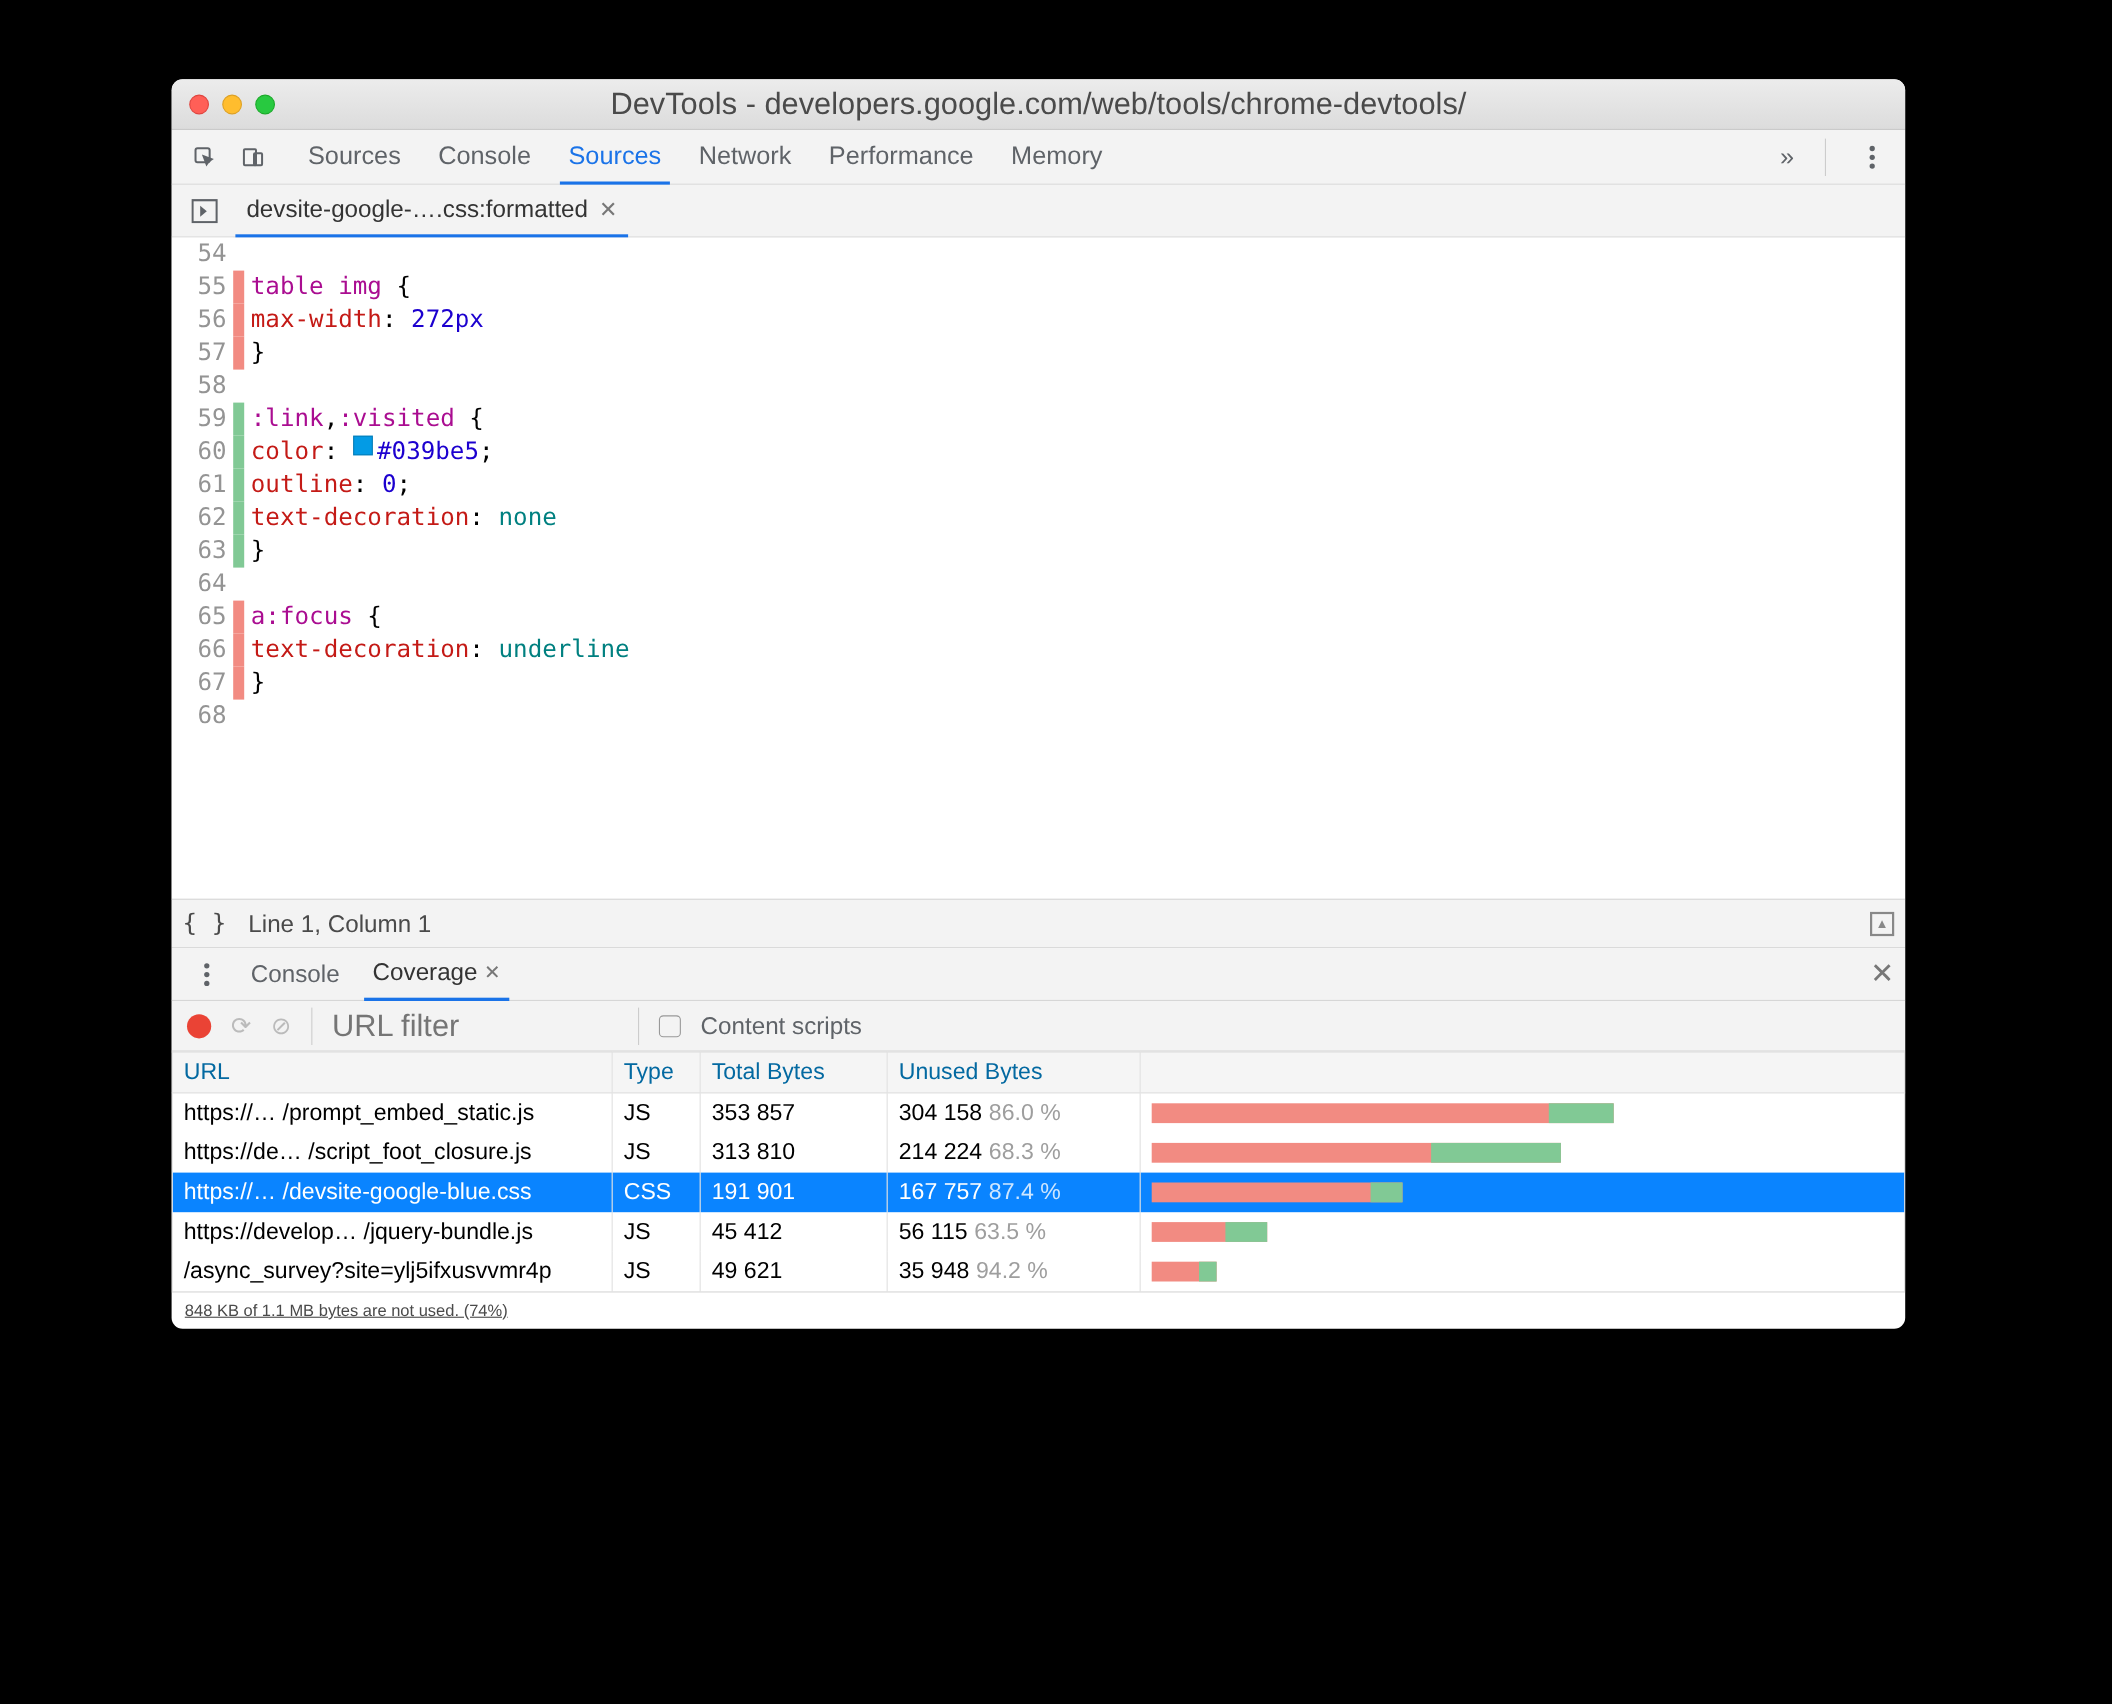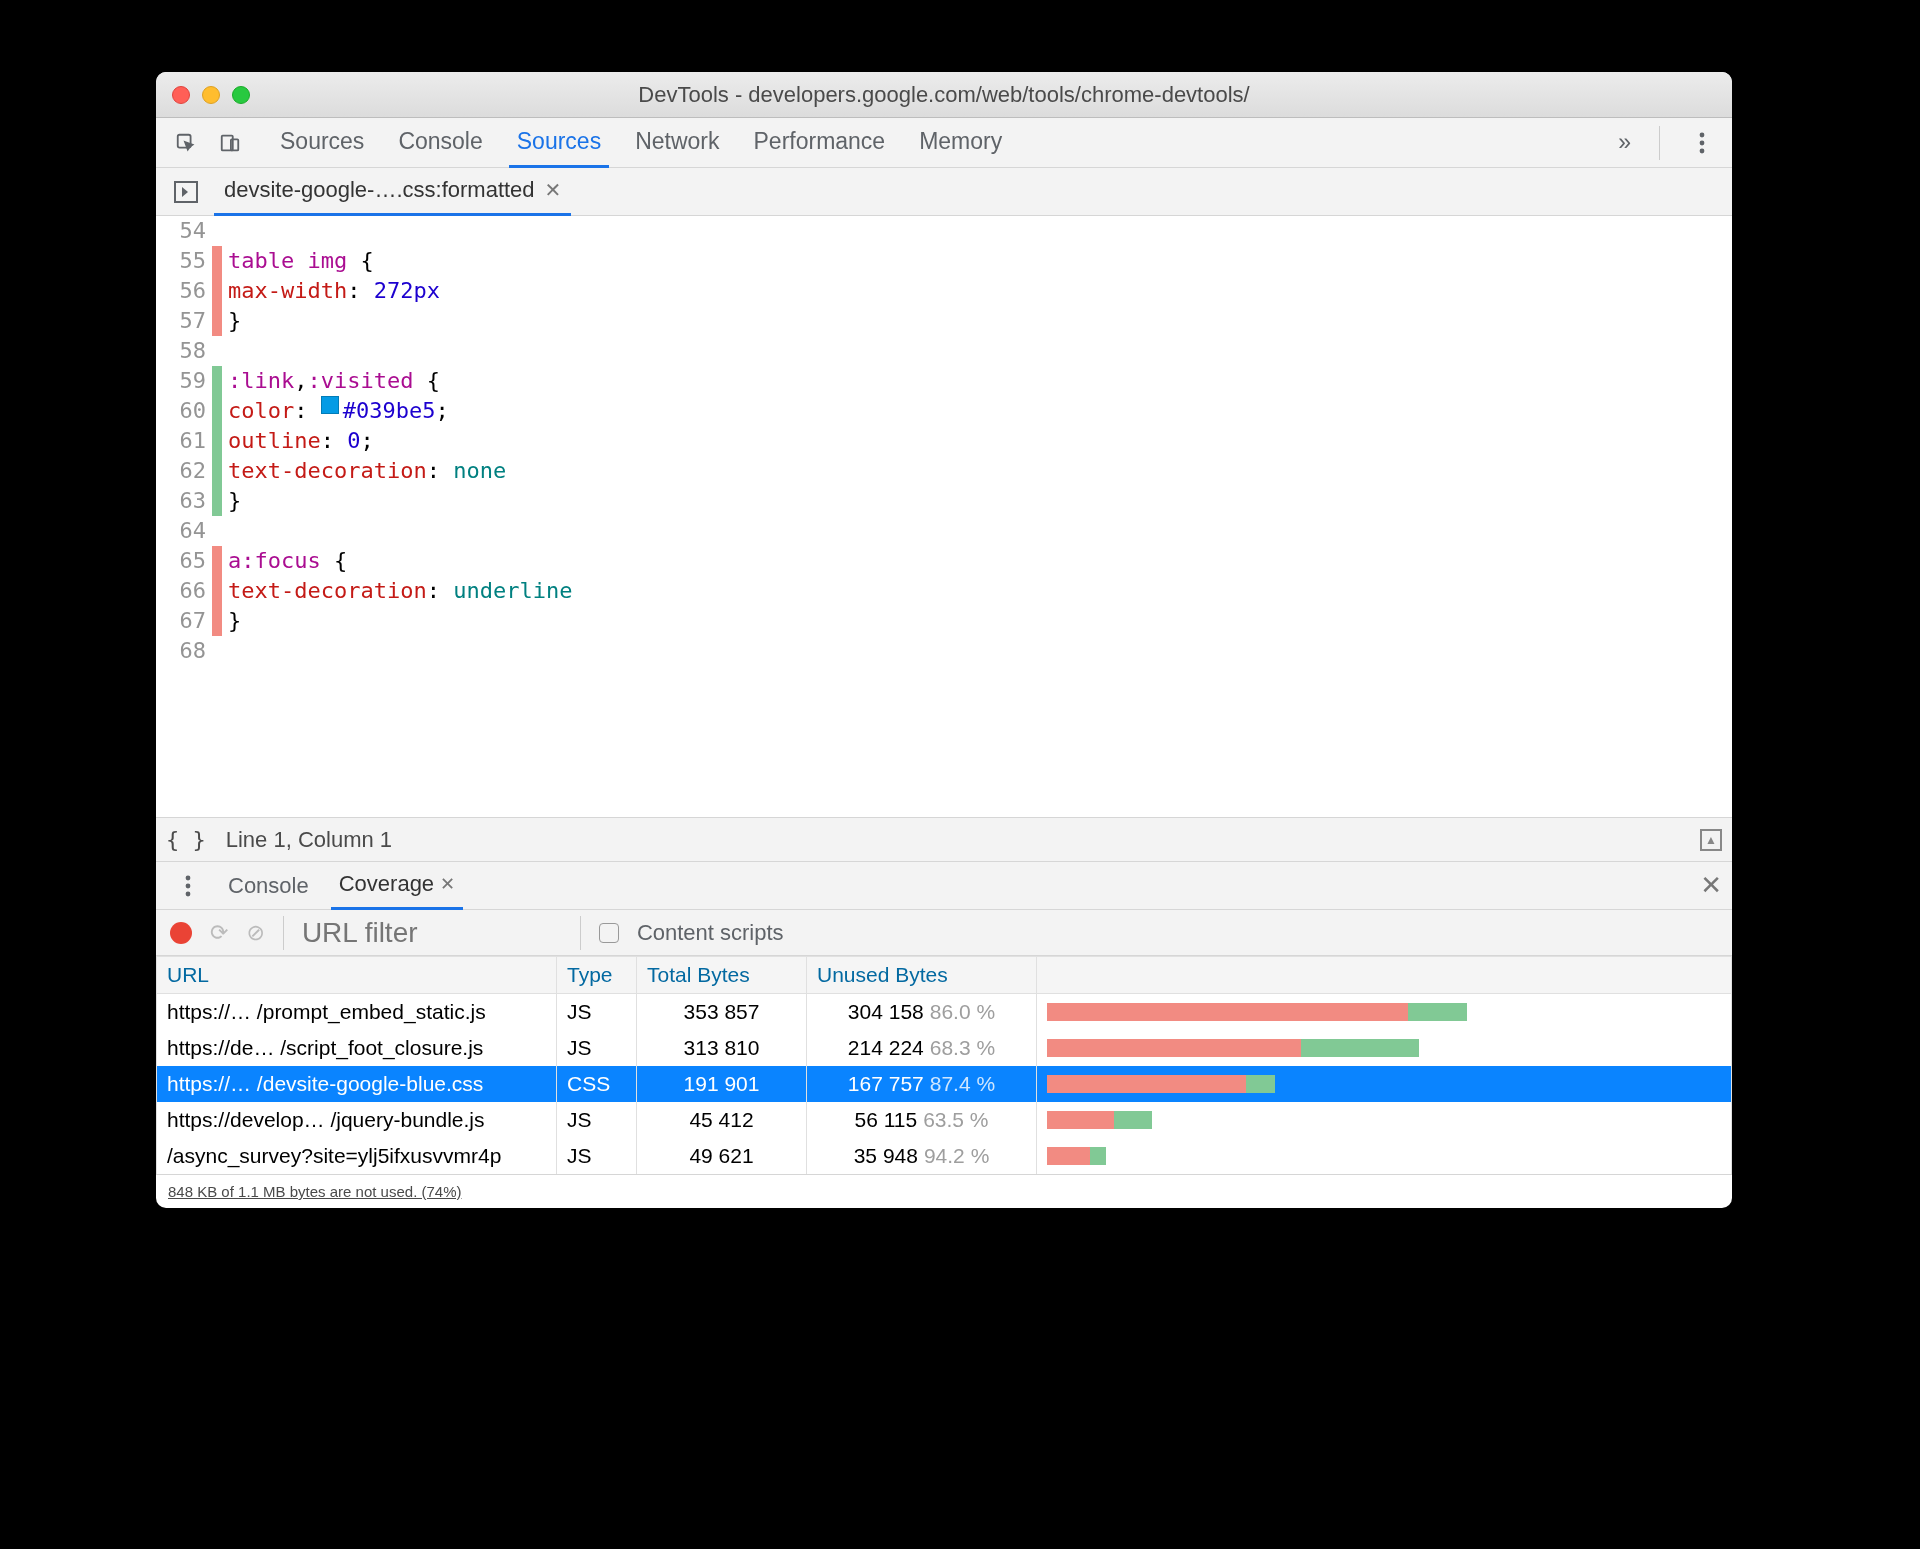--- a/index.html
+++ b/index.html
@@ -19,21 +19,21 @@
     background: linear-gradient(#ececec,#dcdcdc);
     display: flex; align-items: center;
     border-bottom: 1px solid #bdbdbd;
     position: relative;
   }
   .traffic { display: flex; gap: 12px; margin-left: 16px; }
   .dot { width: 18px; height: 18px; border-radius: 50%; }
   .dot.red { background: #ff5f57; border: 1px solid #e0443e; }
   .dot.yellow { background: #ffbd2e; border: 1px solid #dea123; }
   .dot.green { background: #28c940; border: 1px solid #1aab29; }
-  .title { position:absolute; left:0; right:0; text-align:center; font-size:22px; color:#4a4a4a; pointer-events:none; }
+  .title { position:absolute; left:0; right:0; text-align:center; font-size:28px; color:#4a4a4a; pointer-events:none; }
   .tabbar {
     height: 50px; display:flex; align-items:center; padding: 0 8px;
     border-bottom: 1px solid #d6d6d6; background:#f3f3f3;
   }
   .tb-icon { width:28px; height:28px; margin: 0 8px; display:flex; align-items:center; justify-content:center; color:#5f6368; }
   .tabs { display:flex; margin-left:20px; gap: 18px; flex:1; }
   .tab { font-size:23px; color:#5f6368; padding:10px 8px; cursor:pointer; }
   .tab.active { color:#1a73e8; border-bottom: 3px solid #1a73e8; }
   .more { margin-left:auto; display:flex; align-items:center; gap:20px; }
   .vdiv { width:1px; height:34px; background:#ccc; }
@@ -64,21 +64,21 @@
   .drawer-tab .x { color:#777; font-size:18px; }
   .drawer-x { margin-left:auto; color:#777; font-size:26px; }
   .cov-toolbar { height:46px; display:flex; align-items:center; gap:18px; padding:0 14px; border-bottom:1px solid #d6d6d6; background:#f3f3f3; font-size:22px; color:#5f6368; }
   .rec { width:22px; height:22px; border-radius:50%; background:#ea4335; }
   .cov-toolbar input[type=text] { border:none; background:transparent; font-size:28px; color:#5f6368; width:260px; outline:none; }
   .chk { width:20px; height:20px; border:1px solid #999; border-radius:4px; }
   .cov-table { width:100%; border-collapse:collapse; font-size:21px; }
   .cov-table th { text-align:left; font-weight:400; color:#0369a1; padding:6px 10px; border:1px solid #e0e0e0; background:#f5f5f5; }
   .cov-table td { padding:6px 10px; border-left:1px solid #e0e0e0; border-right:1px solid #e0e0e0; white-space:nowrap; }
   .cov-table tr.selected td { background:#0a84ff; color:#fff; }
-  .cov-table td.num { text-align:center; font-variant-numeric: tabular-nums; }
+  .cov-table td.num { text-align:left; font-variant-numeric: tabular-nums; }
   .pct { color:#9e9e9e; margin-left:6px; }
   tr.selected .pct { color: rgba(255,255,255,0.8); }
   .bar { height:18px; background:#f28b82; position:relative; }
   .bar .used { position:absolute; right:0; top:0; bottom:0; background:#81c995; }
   .cov-status { padding:8px 12px; font-size:15px; color:#4a4a4a; border-top:1px solid #d6d6d6;text-decoration:underline; }
   .collapse-box { width:22px; height:22px; border:2px solid #888; display:flex; align-items:center; justify-content:center; }
   .collapse-box::after { content:"▲"; font-size:12px; color:#888; }
 </style>
 </head>
 <body>

